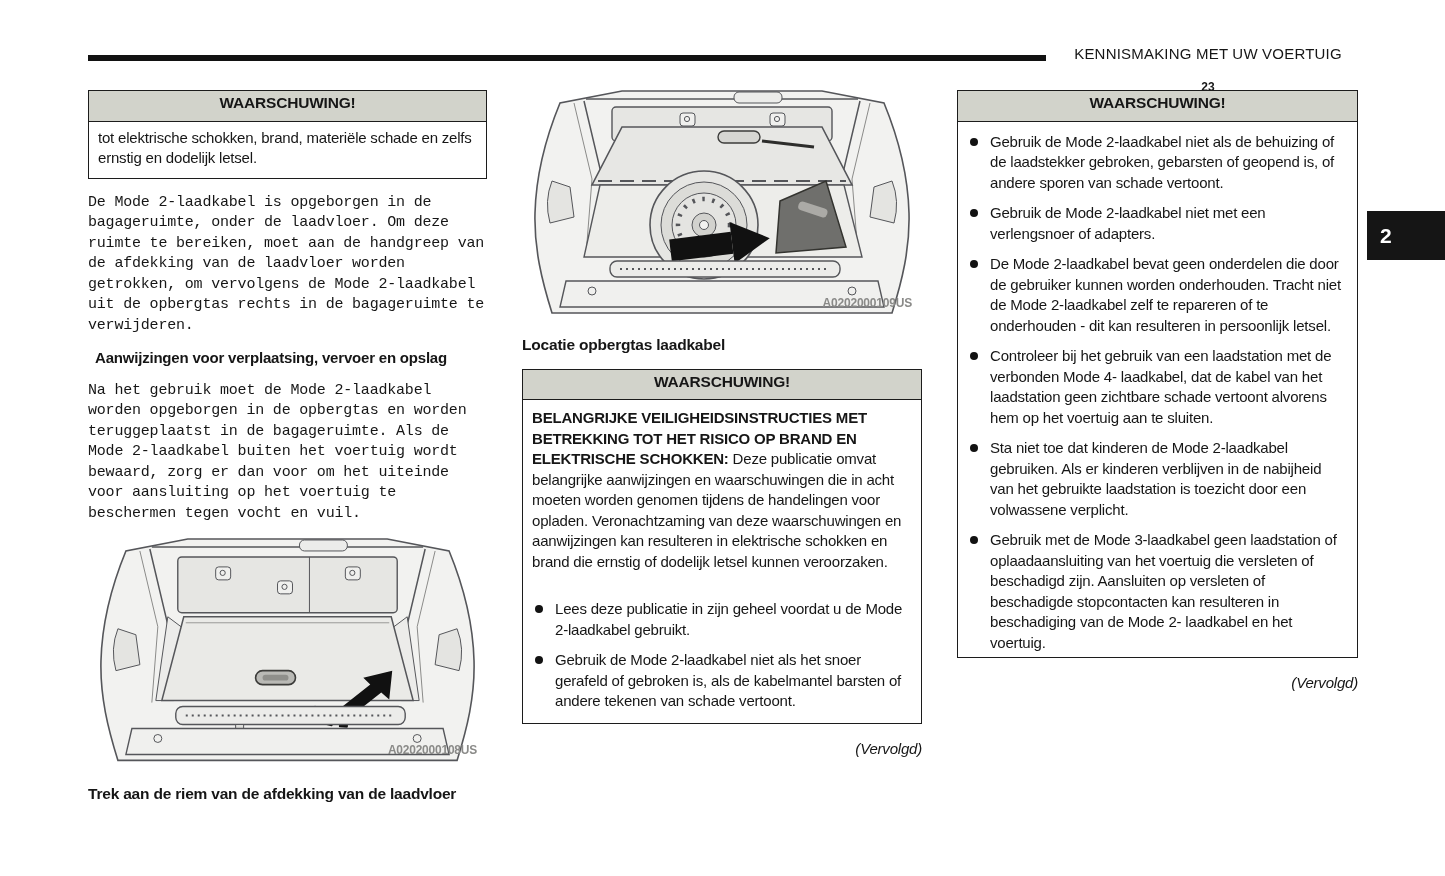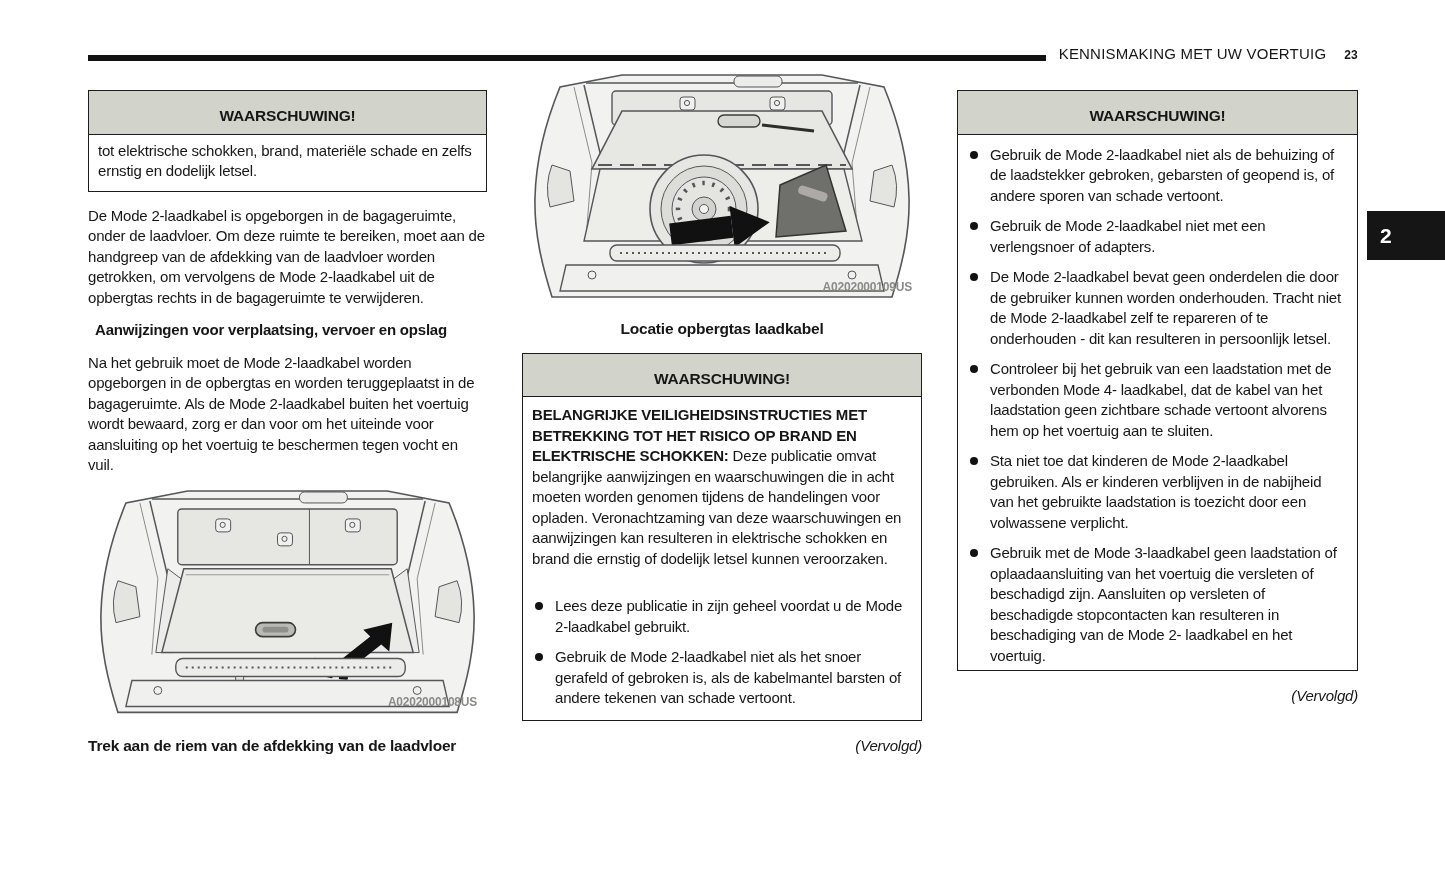--- a/index.html
+++ b/index.html
@@ -7,58 +7,58 @@
   body {
     width:1445px; height:876px; position:relative; background:#ffffff;
     font-family:"Liberation Sans", sans-serif; color:#161616; overflow:hidden;
   }
   .abs { position:absolute; }
 
   
   .header-rule { left:88px; top:55px; width:958px; height:6px; background:#121212; }
   .header-text {
     top:45px; left:1058px; width:300px; display:flex; justify-content:flex-end;
-    align-items:flex-end; gap:18px; font-size:15px; letter-spacing:0.2px; white-space:nowrap;
+    align-items:center; gap:18px; font-size:15px; letter-spacing:0.2px; white-space:nowrap;flex-direction:column;
   }
   .header-text .pageno { font-weight:700; font-size:12px; }
 
   
   .section-tab {
     left:1367px; top:211px; width:78px; height:49px; background:#151515; color:#ffffff;
     display:flex; align-items:center; padding-left:13px; font-size:21px; font-weight:700;
   }
 
   
   .col { position:absolute; font-size:15px; line-height:20.5px; letter-spacing:-0.2px; }
   .col-left  { left:88px;  top:90px; width:399px; }
-  .col-mid   { left:522px; top:69px; width:400px; }
+  .col-mid   { left:522px; top:85px; width:400px; }
   .col-right { left:957px; top:90px; width:401px; }
 
   
   .warnbox { border:1.5px solid #1c1c1c; background:#ffffff; }
   .warnbox-header {
     background:#d2d3cb; border-bottom:1.5px solid #1c1c1c; text-align:center;
-    font-weight:700; font-size:15.5px; padding:15px 4px 7px;
+    font-weight:700; font-size:15.5px; padding:2px 4px 7px;
   }
   .warnbox-body { padding:6px 9px 9px; }
   .warnbox-body p { margin:2px 0 0; }
   b.lead { letter-spacing:-0.2px; }
 
   .warn-list { list-style:none; margin:27px 0 0; padding:0; }
   .warn-list li { position:relative; padding-left:23px; margin:0 0 10px; }
   .warn-list li:last-child { margin-bottom:2px; }
   .warn-list li::before {
     content:""; position:absolute; left:3px; top:6px; width:8px; height:8px;
     border-radius:50%; background:#121212;
   }
 
-  .para { margin:14px 0 0; }
+  .para { margin:14px 0 0;font-family:Liberation Mono, monospace; }
   .subhead { margin:12px 7px 0; font-weight:700; }
   .caption { font-weight:700; font-size:15.5px; margin:19px 0 0; }
-  .caption.center { text-align:center; margin-top:17px; }
+  .caption.center { margin-top:17px; }
   .continued { text-align:right; font-style:italic; font-size:15px; }
 
   .figure { margin-top:9px; width:100%; position:relative; }
   .figure svg { display:block; width:100%; height:auto; }
   .mid-figure { margin-top:0; }
 </style>
 </head>
 <body>
 
 <div class="abs header-rule"></div>

